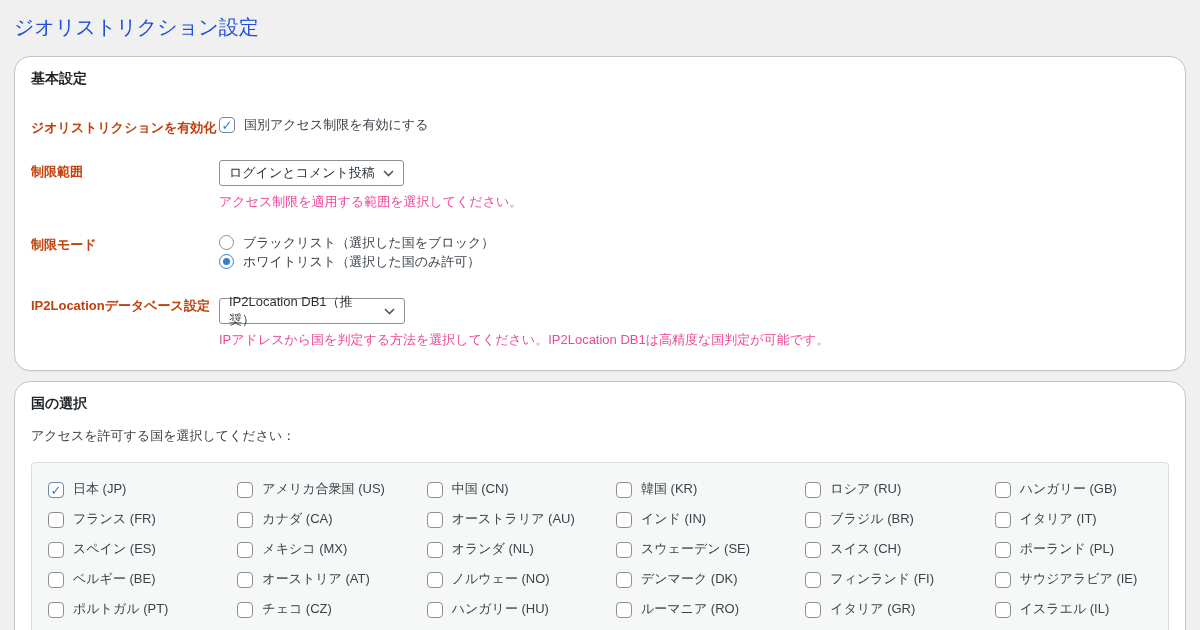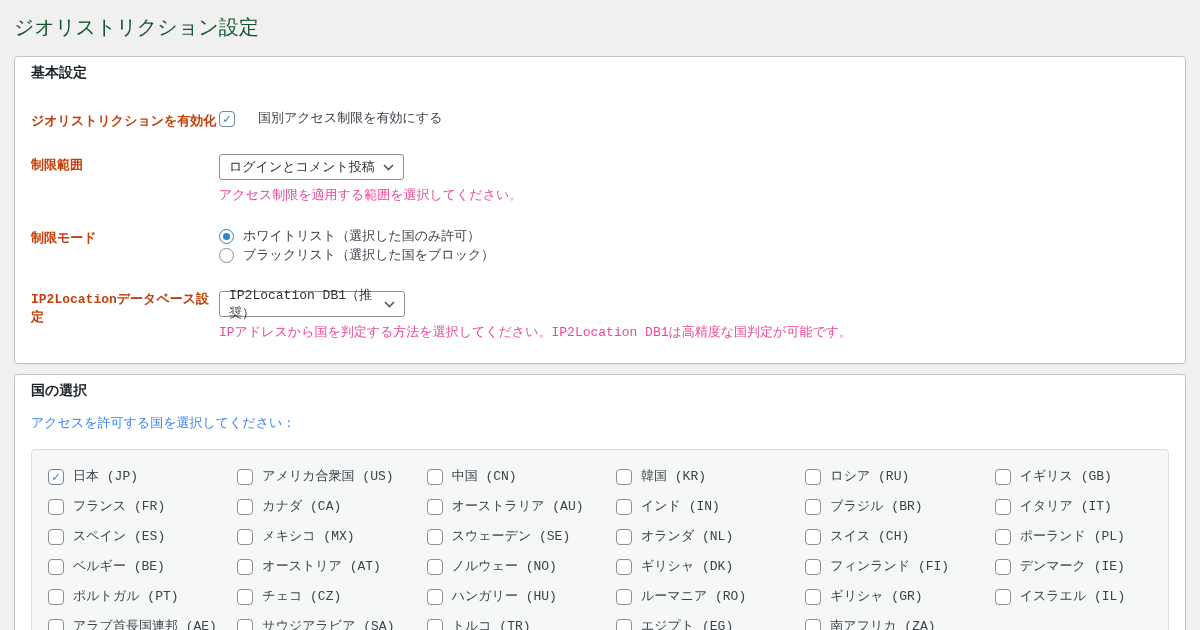--- a/index.html
+++ b/index.html
@@ -4,42 +4,41 @@
 <style>
   * { margin:0; padding:0; box-sizing:border-box; }
   html,body { width:1200px; height:630px; overflow:hidden; }
   body {
     background:#f0f0f1;
     font-family:"Liberation Sans","DejaVu Sans",sans-serif;
     color:#1d2327;
   }
   .wrap { padding:8px 14px 0 14px; }
   .page-title {
-    font-size:20px; font-weight:400; color:#14532d;
+    font-size:20px; font-weight:400; color:#1d4ed8;
     padding:6px 0 15px 0;
   }
   .card {
     background:#fff;
     border:1px solid #c3c4c7;
-    border-radius:4px;
+    border-radius:16px;
     box-shadow:0 1px 1px rgba(0,0,0,.04);
-    padding:7px 16px 18px 16px;
+    padding:13px 16px 18px 16px;
     margin-bottom:10px;
-    font-family:Liberation Mono, monospace;
   }
   .section-heading { font-size:14px; font-weight:700; color:#1d2327; margin-bottom:28px; }
   .form-row { display:flex; margin-bottom:23px; }
   .form-row:last-child { margin-bottom:4px;justify-content:center; }
   .row-label {
     width:188px; flex-shrink:0;
     font-size:13px; font-weight:700; color:#c2410c;
     padding-top:3px; line-height:18px;
   }
   .row-field { flex:1; font-size:13px; color:#3c434a; }
-  .cb-label { display:inline-flex; align-items:center; gap:23px; cursor:pointer; line-height:18px; }
+  .cb-label { display:inline-flex; align-items:center; gap:9px; cursor:pointer; line-height:18px; }
   .checkbox {
     width:16px; height:16px; flex-shrink:0;
     background:#fff; border:1px solid #8c8f94; border-radius:4px;
     display:inline-flex; align-items:center; justify-content:center;
   }
   .checkbox.checked { border-color:#7187a5; }
   .checkbox.checked::after {
     content:"\2713"; color:#3582c4; font-size:13px; font-weight:700; line-height:1;
   }
   .radio-option { display:flex; align-items:center; gap:9px; line-height:19px; cursor:pointer; }
@@ -55,21 +54,21 @@
   }
   .select {
     display:inline-flex; align-items:center; gap:8px;
     height:26px; padding:0 9px;
     background:#fff; border:1px solid #8c8f94; border-radius:3px;
     font-size:13px; color:#2c3338; cursor:pointer;
   }
   .select.wide { width:186px; justify-content:space-between; }
   .chevron { display:inline-flex; align-items:center; }
   .field-desc { margin-top:7px; font-size:13px; color:#ec4899; line-height:17px; }
-  .countries-desc { font-size:13px; color:#3b82f6; margin-bottom:17px; }
+  .countries-desc { font-size:13px; color:#404040; margin-bottom:17px; }
   .country-box {
     background:#f6f7f7;
     border:1px solid #dcdcde;
     border-radius:4px;
     padding:5px 0 12px 0;
     display:grid;
     grid-template-columns:repeat(6,1fr);
   }
   .country-item {
     display:flex; align-items:flex-end; gap:9px;
@@ -110,26 +109,26 @@
           </span>
         </div>
         <div class="field-desc">アクセス制限を適用する範囲を選択してください。</div>
       </div>
     </div>
 
     <div class="form-row">
       <div class="row-label">制限モード</div>
       <div class="row-field">
         <label class="radio-option">
+          <span class="radio"></span>
+          <span>ブラックリスト（選択した国をブロック）</span>
+        </label>
+        <label class="radio-option">
           <span class="radio selected"></span>
           <span>ホワイトリスト（選択した国のみ許可）</span>
-        </label>
-        <label class="radio-option">
-          <span class="radio"></span>
-          <span>ブラックリスト（選択した国をブロック）</span>
         </label>
       </div>
     </div>
 
     <div class="form-row">
       <div class="row-label">IP2Locationデータベース設定</div>
       <div class="row-field">
         <div class="select wide">
           <span>IP2Location DB1（推奨）</span>
           <span class="chevron">
@@ -162,21 +161,21 @@
         <label class="country-item">
           <span class="checkbox"></span>
           <span>韓国 (KR)</span>
         </label>
         <label class="country-item">
           <span class="checkbox"></span>
           <span>ロシア (RU)</span>
         </label>
         <label class="country-item">
           <span class="checkbox"></span>
-          <span>イギリス (GB)</span>
+          <span>ハンガリー (GB)</span>
         </label>
         <label class="country-item">
           <span class="checkbox"></span>
           <span>フランス (FR)</span>
         </label>
         <label class="country-item">
           <span class="checkbox"></span>
           <span>カナダ (CA)</span>
         </label>
         <label class="country-item">
@@ -198,77 +197,77 @@
         <label class="country-item">
           <span class="checkbox"></span>
           <span>スペイン (ES)</span>
         </label>
         <label class="country-item">
           <span class="checkbox"></span>
           <span>メキシコ (MX)</span>
         </label>
         <label class="country-item">
           <span class="checkbox"></span>
+          <span>オランダ (NL)</span>
+        </label>
+        <label class="country-item">
+          <span class="checkbox"></span>
           <span>スウェーデン (SE)</span>
         </label>
         <label class="country-item">
           <span class="checkbox"></span>
-          <span>オランダ (NL)</span>
-        </label>
-        <label class="country-item">
-          <span class="checkbox"></span>
           <span>スイス (CH)</span>
         </label>
         <label class="country-item">
           <span class="checkbox"></span>
           <span>ポーランド (PL)</span>
         </label>
         <label class="country-item">
           <span class="checkbox"></span>
           <span>ベルギー (BE)</span>
         </label>
         <label class="country-item">
           <span class="checkbox"></span>
           <span>オーストリア (AT)</span>
         </label>
         <label class="country-item">
           <span class="checkbox"></span>
           <span>ノルウェー (NO)</span>
         </label>
         <label class="country-item">
           <span class="checkbox"></span>
-          <span>ギリシャ (DK)</span>
+          <span>デンマーク (DK)</span>
         </label>
         <label class="country-item">
           <span class="checkbox"></span>
           <span>フィンランド (FI)</span>
         </label>
         <label class="country-item">
           <span class="checkbox"></span>
-          <span>デンマーク (IE)</span>
+          <span>サウジアラビア (IE)</span>
         </label>
         <label class="country-item">
           <span class="checkbox"></span>
           <span>ポルトガル (PT)</span>
         </label>
         <label class="country-item">
           <span class="checkbox"></span>
           <span>チェコ (CZ)</span>
         </label>
         <label class="country-item">
           <span class="checkbox"></span>
           <span>ハンガリー (HU)</span>
         </label>
         <label class="country-item">
           <span class="checkbox"></span>
           <span>ルーマニア (RO)</span>
         </label>
         <label class="country-item">
           <span class="checkbox"></span>
-          <span>ギリシャ (GR)</span>
+          <span>イタリア (GR)</span>
         </label>
         <label class="country-item">
           <span class="checkbox"></span>
           <span>イスラエル (IL)</span>
         </label>
         <label class="country-item">
           <span class="checkbox"></span>
           <span>アラブ首長国連邦 (AE)</span>
         </label>
         <label class="country-item">

